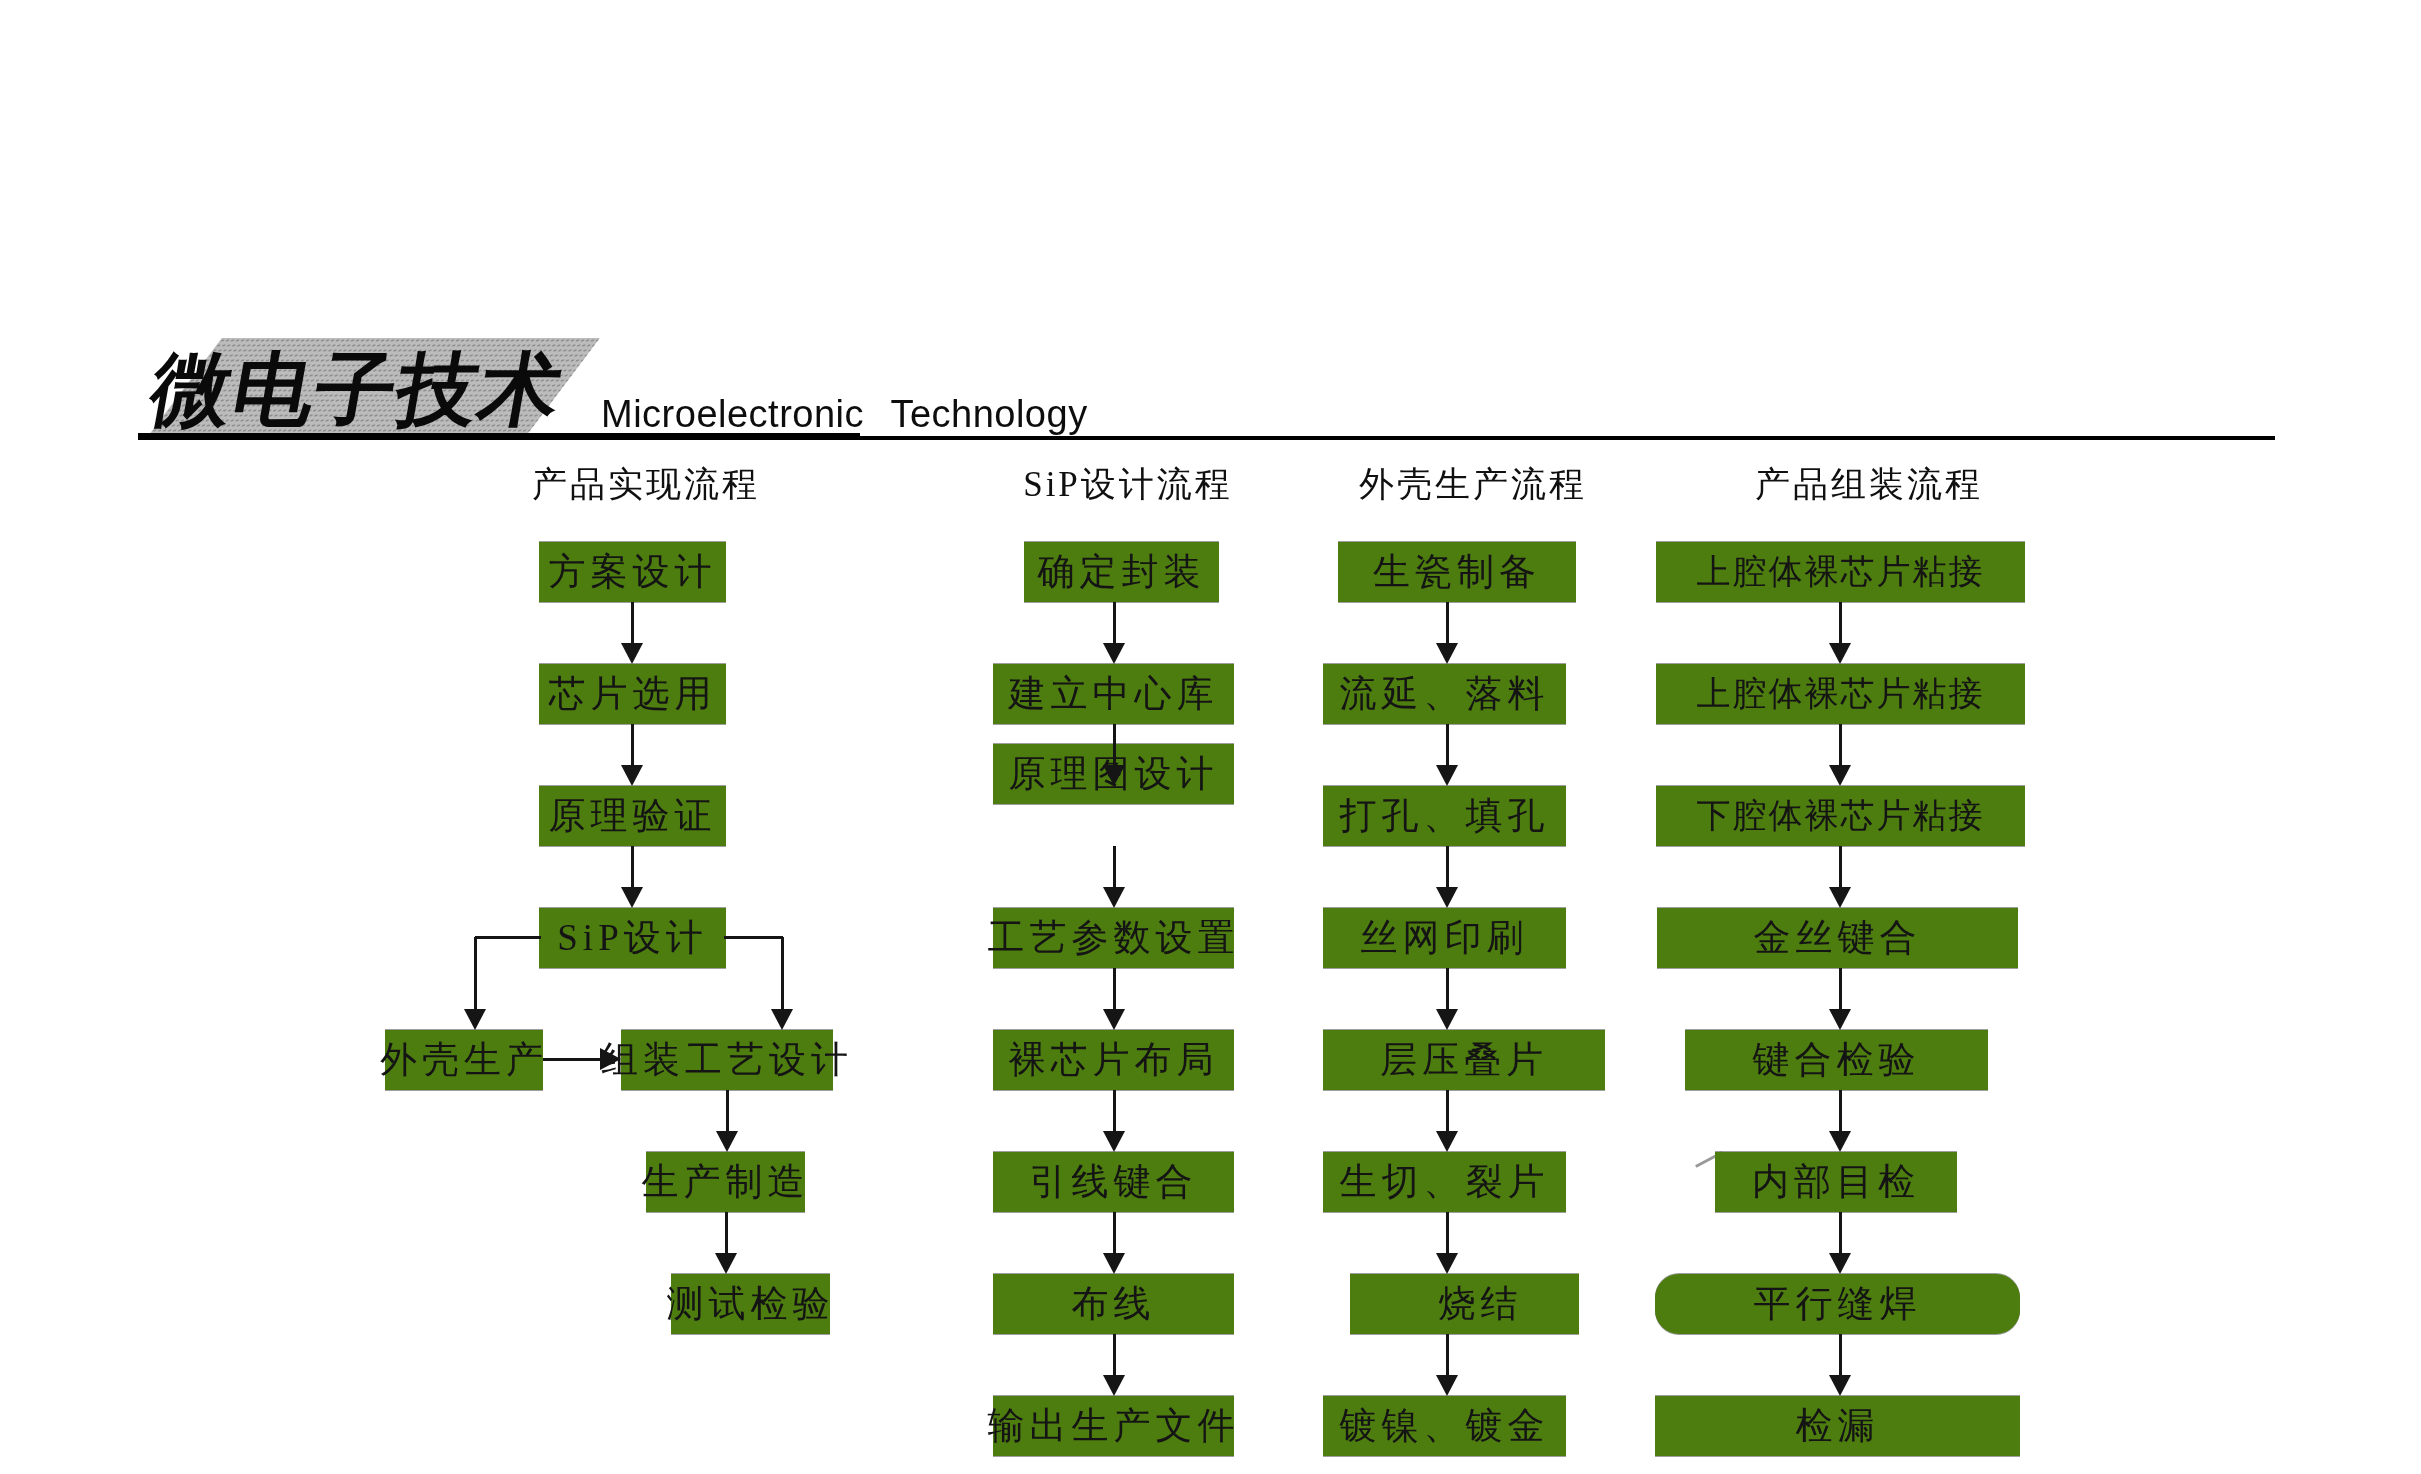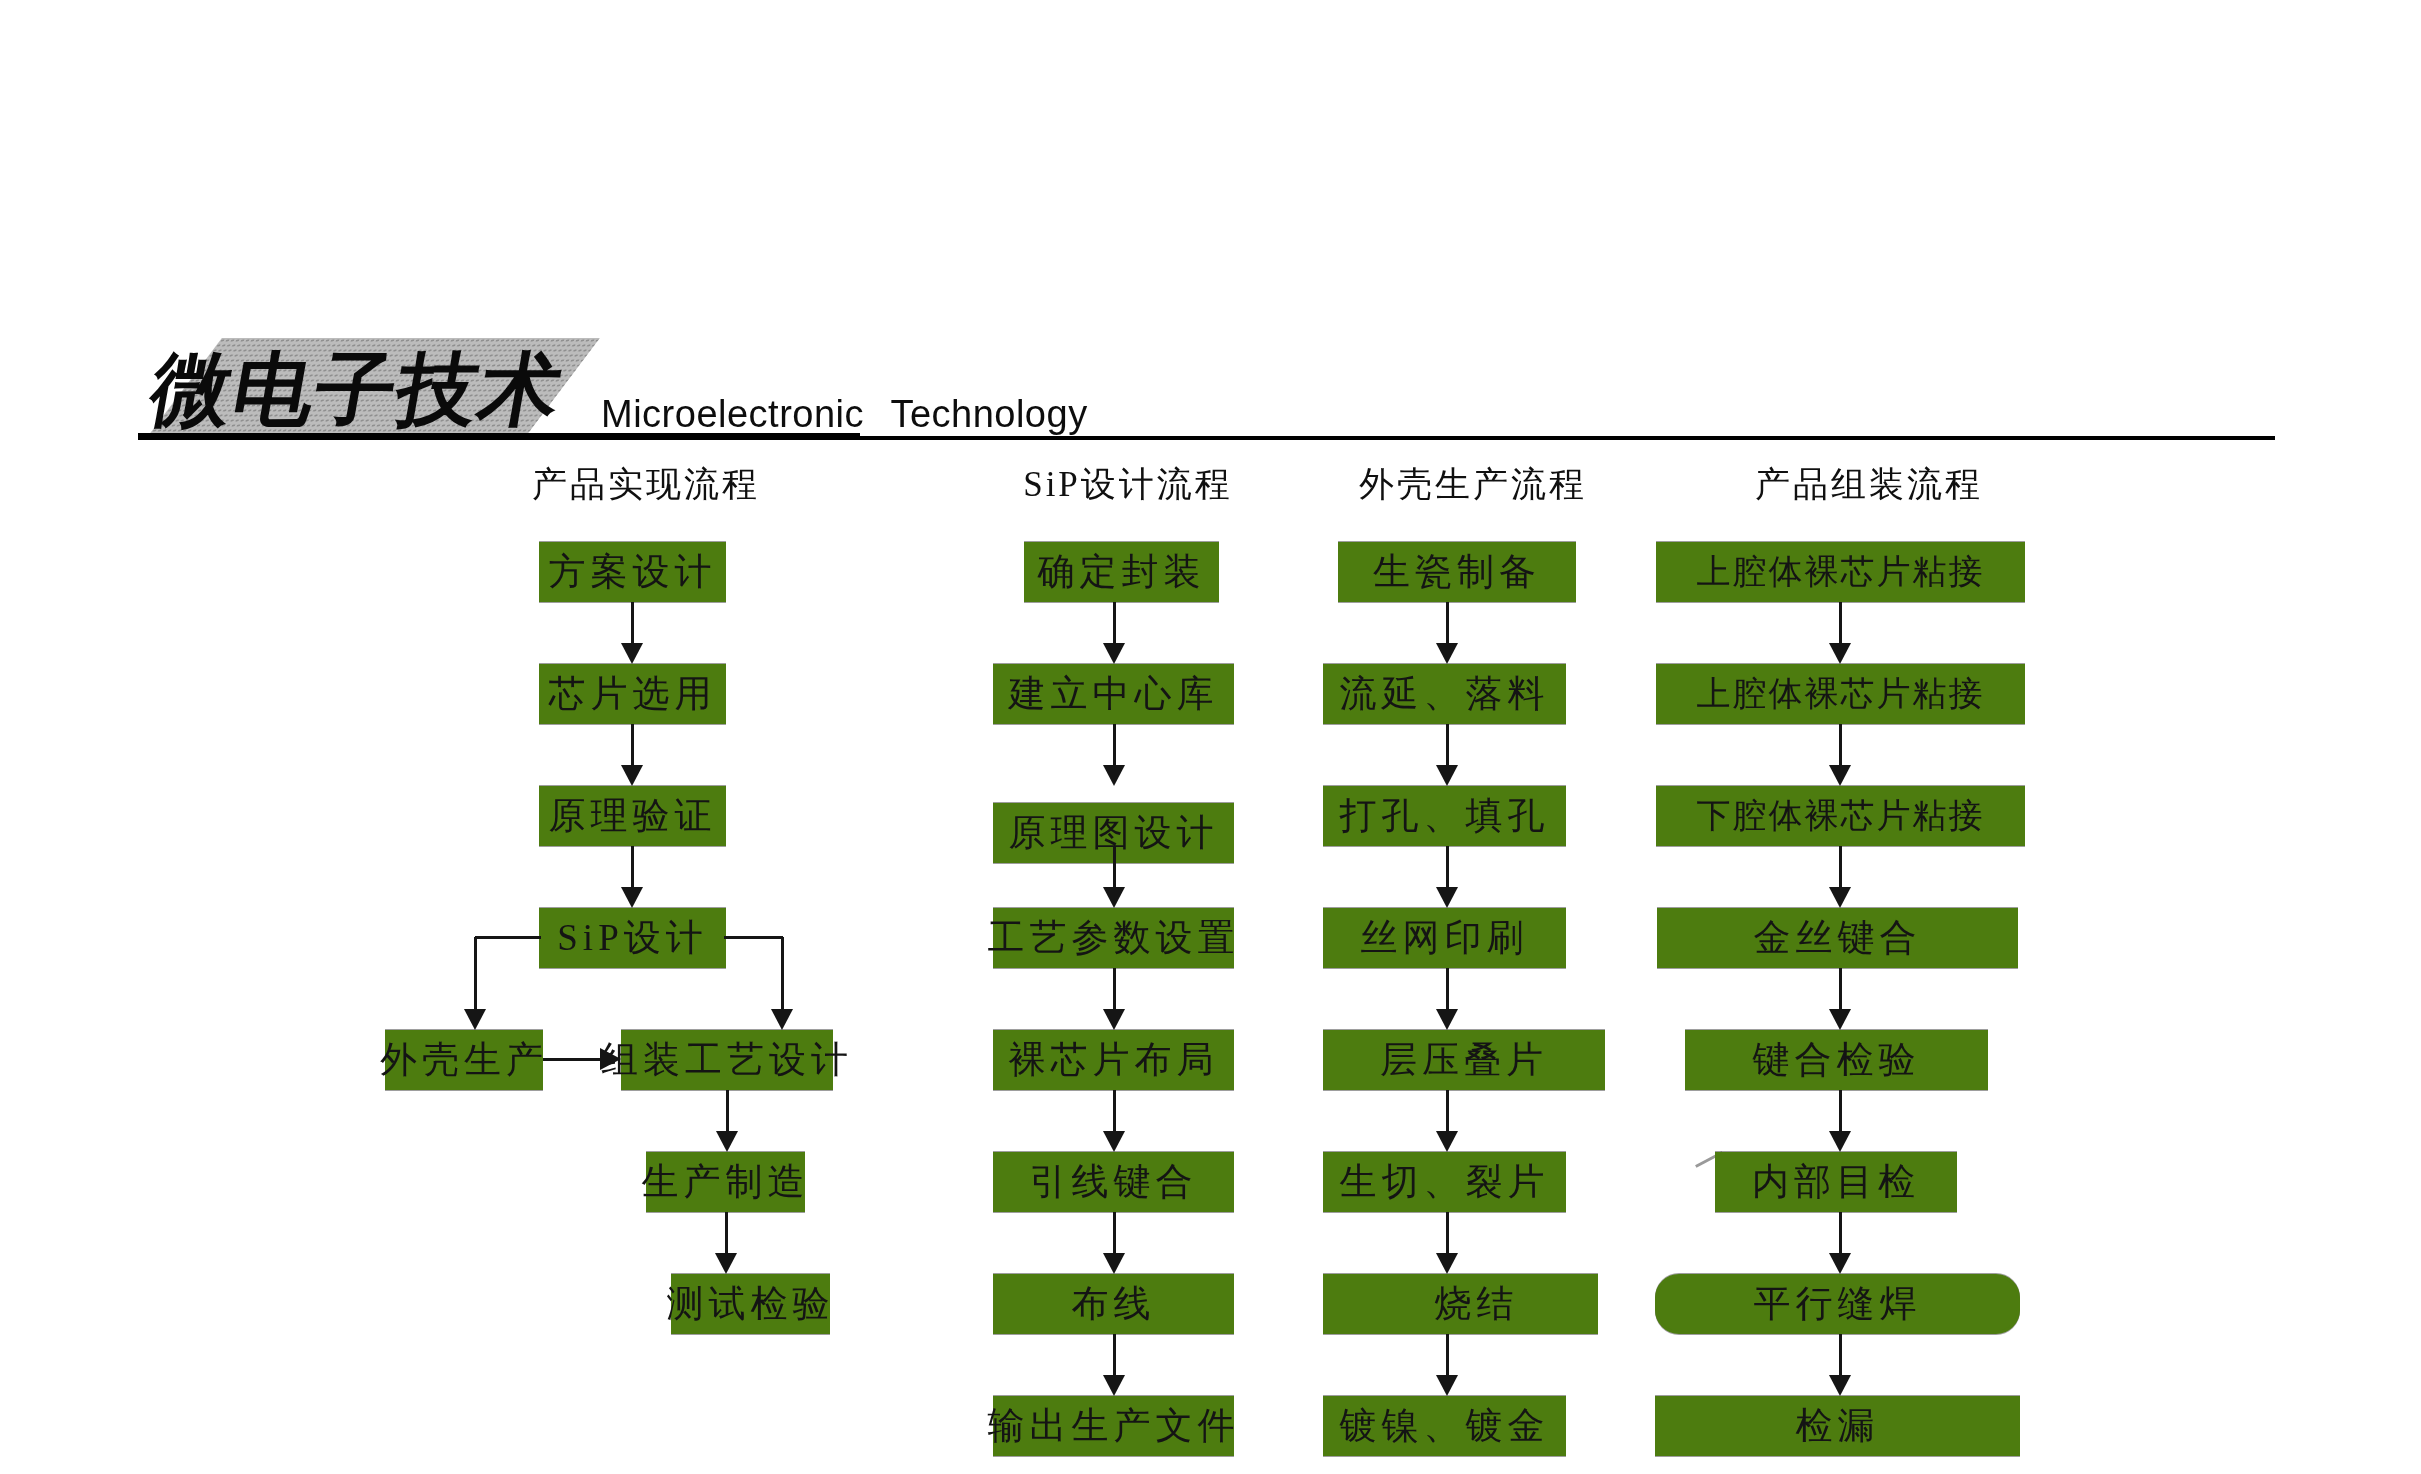--- a/index.html
+++ b/index.html
@@ -104,33 +104,33 @@
 <div class="fbox" style="left: 539px; top: 542px; width: 187px; height: 60px;">方案设计</div>
     <div class="fbox" style="left: 539px; top: 664px; width: 187px; height: 60px;">芯片选用</div>
     <div class="fbox" style="left: 539px; top: 786px; width: 187px; height: 60px;">原理验证</div>
     <div class="fbox" style="left: 539px; top: 908px; width: 187px; height: 60px;">SiP设计</div>
     <div class="fbox" style="left: 385px; top: 1030px; width: 158px; height: 60px;">外壳生产</div>
     <div class="fbox" style="left: 621px; top: 1030px; width: 212px; height: 60px;">组装工艺设计</div>
     <div class="fbox" style="left: 646px; top: 1152px; width: 159px; height: 60px;">生产制造</div>
     <div class="fbox" style="left: 646px; top: 1274px; width: 159px; height: 60px; margin-left: 25px;">测试检验</div>
     <div class="fbox" style="left: 1024px; top: 542px; width: 195px; height: 60px;">确定封装</div>
     <div class="fbox" style="left: 993px; top: 664px; width: 241px; height: 60px;">建立中心库</div>
-    <div class="fbox" style="left: 993px; top: 803px; width: 241px; height: 60px;">原理图设计</div>
+    <div class="fbox" style="left: 993px; top: 744px; width: 241px; height: 60px;">原理图设计</div>
     <div class="fbox" style="left: 993px; top: 908px; width: 241px; height: 60px;">工艺参数设置</div>
     <div class="fbox" style="left: 993px; top: 1030px; width: 241px; height: 60px;">裸芯片布局</div>
     <div class="fbox" style="left: 993px; top: 1152px; width: 241px; height: 60px;">引线键合</div>
     <div class="fbox" style="left: 993px; top: 1274px; width: 241px; height: 60px;">布线</div>
     <div class="fbox" style="left: 993px; top: 1396px; width: 241px; height: 60px;">输出生产文件</div>
     <div class="fbox" style="left: 1338px; top: 542px; width: 238px; height: 60px;">生瓷制备</div>
     <div class="fbox" style="left: 1323px; top: 664px; width: 243px; height: 60px;">流延、落料</div>
     <div class="fbox" style="left: 1323px; top: 786px; width: 243px; height: 60px;">打孔、填孔</div>
     <div class="fbox" style="left: 1323px; top: 908px; width: 243px; height: 60px; text-align: right;">丝网印刷</div>
     <div class="fbox" style="left: 1323px; top: 1030px; width: 282px; height: 60px;">层压叠片</div>
     <div class="fbox" style="left: 1323px; top: 1152px; width: 243px; height: 60px;">生切、裂片</div>
-    <div class="fbox" style="left: 1323px; top: 1274px; width: 275px; height: 60px; padding-left: 32px;">烧结</div>
+    <div class="fbox" style="left: 1350px; top: 1274px; width: 229px; height: 60px; padding-left: 32px;">烧结</div>
     <div class="fbox" style="left: 1323px; top: 1396px; width: 243px; height: 60px;">镀镍、镀金</div>
     <div class="fbox long" style="left: 1656px; top: 542px; width: 369px; height: 60px;">上腔体裸芯片粘接</div>
     <div class="fbox long" style="left: 1656px; top: 664px; width: 369px; height: 60px;">上腔体裸芯片粘接</div>
     <div class="fbox long" style="left: 1656px; top: 786px; width: 369px; height: 60px;">下腔体裸芯片粘接</div>
     <div class="fbox" style="left: 1657px; top: 908px; width: 361px; height: 60px;">金丝键合</div>
     <div class="fbox" style="left: 1685px; top: 1030px; width: 303px; height: 60px;">键合检验</div>
     <div class="fbox" style="left: 1715px; top: 1152px; width: 242px; height: 60px;">内部目检</div>
     <div class="fbox" style="left: 1655px; top: 1274px; width: 365px; height: 60px; border-radius: 24px;">平行缝焊</div>
     <div class="fbox" style="left: 1655px; top: 1396px; width: 365px; height: 60px;">检漏</div>
     <div class="vline" style="left: 630.5px; top: 602px; width: 3px; height: 43px;"></div>

